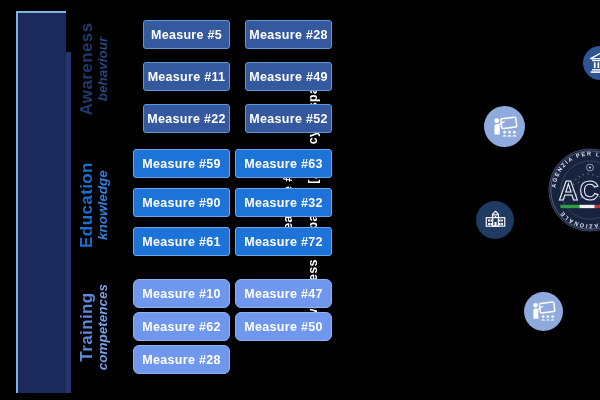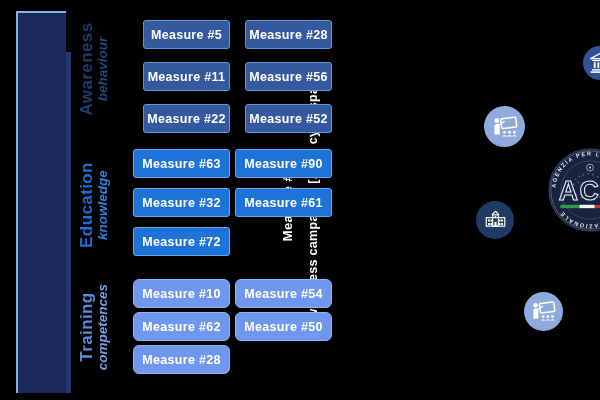--- a/index.html
+++ b/index.html
@@ -63,48 +63,49 @@
   <div class="glabel g1" style="top:8px;">
     <div class="glabel-inner">
       <span class="g-word">Awareness</span>
       <span class="g-sub">behaviour</span>
     </div>
   </div>
   <div class="ggrid g1">
     <div class="btn">Measure #5</div>
     <div class="btn">Measure #28</div>
     <div class="btn">Measure #11</div>
-    <div class="btn">Measure #56</div>
+    <div class="btn">Measure #49</div>
     <div class="btn">Measure #22</div>
     <div class="btn">Measure #52</div>
   </div>
 
   <div class="glabel g2" style="top:144px;">
     <div class="glabel-inner">
       <span class="g-word">Education</span>
       <span class="g-sub">knowledge</span>
     </div>
   </div>
   <div class="ggrid g2">
+    <div class="btn">Measure #59</div>
     <div class="btn">Measure #63</div>
     <div class="btn">Measure #90</div>
     <div class="btn">Measure #32</div>
     <div class="btn">Measure #61</div>
     <div class="btn">Measure #72</div>
   </div>
 
   <div class="glabel g3" style="top:266px;">
     <div class="glabel-inner">
       <span class="g-word">Training</span>
       <span class="g-sub">competences</span>
     </div>
   </div>
   <div class="ggrid g3">
     <div class="btn">Measure #10</div>
-    <div class="btn">Measure #54</div>
+    <div class="btn">Measure #47</div>
     <div class="btn">Measure #62</div>
     <div class="btn">Measure #50</div>
     <div class="btn">Measure #28</div>
   </div>
 
   <div class="circle c-bank">
     <span>
       <svg width="26" height="26" viewBox="0 0 36 36">
         <path d="M18 5 L31 12 H5 Z" fill="none" stroke="#fff" stroke-width="1.8" stroke-linejoin="round"></path>
         <rect x="7" y="13.5" width="22" height="2" fill="#fff"></rect>

